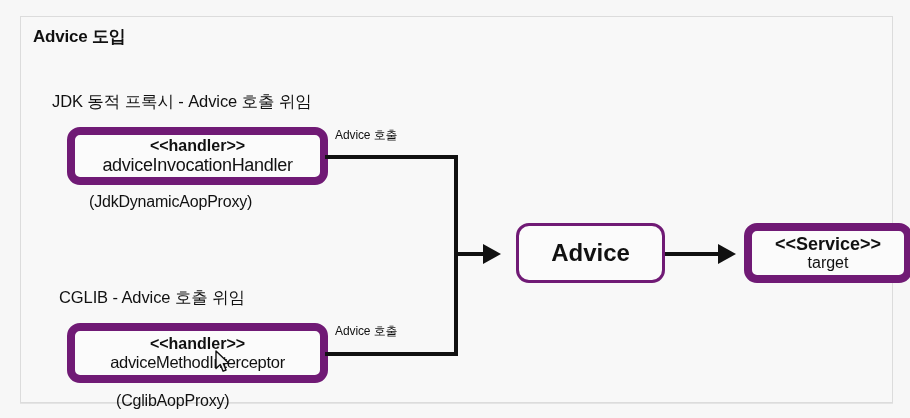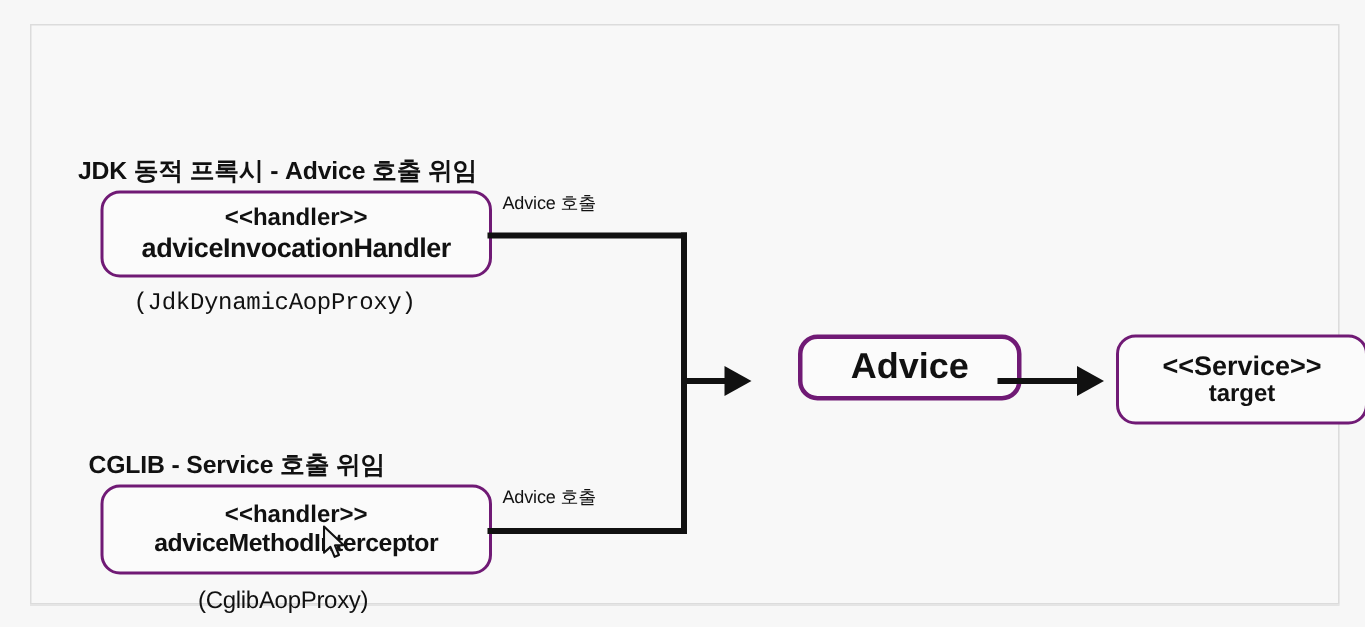--- a/index.html
+++ b/index.html
@@ -36,84 +36,83 @@
     font-size: 17px;
     font-weight: bold;
     letter-spacing: -0.2px;
     white-space: nowrap;
   }
 
   
   .group-caption {
     position: absolute;
     font-size: 16.5px;
-    font-weight: bold;
+    font-weight: normal;
     white-space: nowrap;
     letter-spacing: -0.1px;
-    margin-top: 12px;
   }
   #caption-jdk  { left: 31px;  top: 74px; }
   #caption-cglib{ left: 38px;  top: 270px; }
 
   
   .node {
     position: absolute;
     box-sizing: border-box;
     background: #fbfbfb;
-    border: 2px solid #701a75;
+    border: 8px solid #701a75;
     border-radius: 13px;
     display: flex;
     flex-direction: column;
     align-items: center;
     justify-content: center;
     text-align: center;
     line-height: 1.12;
   }
   .node .stereotype {
     font-weight: bold;
     white-space: nowrap;
   }
   .node .nodename {
-    font-weight: bold;
+    font-weight: normal;
     white-space: nowrap;
   }
 
   #node-jdk-handler {
     left: 46px; top: 110px; width: 261px; height: 58px;
   }
   #node-jdk-handler .stereotype { font-size: 16px; }
   #node-jdk-handler .nodename   { font-size: 18px; letter-spacing: -0.3px; }
 
   #node-cglib-handler {
     left: 46px; top: 306px; width: 261px; height: 60px;
   }
   #node-cglib-handler .stereotype { font-size: 16px; }
   #node-cglib-handler .nodename   { font-size: 16.5px; letter-spacing: -0.3px; }
 
   #node-advice {
-    left: 511px; top: 206px; width: 149px; height: 44px;
+    left: 495px; top: 206px; width: 149px; height: 60px;
     border-width: 3px;
   }
   #node-advice .nodename { font-size: 24px; font-weight: bold; }
 
   #node-target {
     left: 723px; top: 206px; width: 168px; height: 60px;
   }
   #node-target .stereotype { font-size: 18px; }
   #node-target .nodename   { font-size: 16px; }
 
   
   .proxy-caption {
     position: absolute;
     font-size: 16px;
     white-space: nowrap;
     letter-spacing: -0.2px;
   }
-  #proxy-jdk   { left: 68px;  top: 176px; font-family: Liberation Mono, monospace; }
-  #proxy-cglib { left: 111px;  top: 375px; }
+  #proxy-jdk   { left: 68px;  top: 176px; }
+  #proxy-cglib { left: 95px;  top: 375px; }
 
   
   .edge-label {
     position: absolute;
     font-size: 12px;
     white-space: nowrap;
     letter-spacing: -0.1px;
   }
   #edge-label-top    { left: 314px; top: 110px; }
   #edge-label-bottom { left: 314px; top: 306px; }
@@ -153,23 +152,24 @@
     top: 350px;
     width: 16px;
     height: 24px;
   }
 </style>
 </head>
 <body>
 
 <div id="panel">
 
+  <div id="panel-title">Advice 도입</div>
 
   <div class="group-caption" id="caption-jdk">JDK 동적 프록시 -  Advice 호출 위임</div>
-  <div class="group-caption" id="caption-cglib">CGLIB - Service 호출 위임</div>
+  <div class="group-caption" id="caption-cglib">CGLIB - Advice 호출 위임</div>
 
   <div class="node" id="node-jdk-handler">
     <div class="stereotype">&lt;&lt;handler&gt;&gt;</div>
     <div class="nodename">adviceInvocationHandler</div>
   </div>
   <div class="proxy-caption" id="proxy-jdk">(JdkDynamicAopProxy)</div>
 
   <div class="node" id="node-cglib-handler">
     <div class="stereotype">&lt;&lt;handler&gt;&gt;</div>
     <div class="nodename">adviceMethodInterceptor</div>

